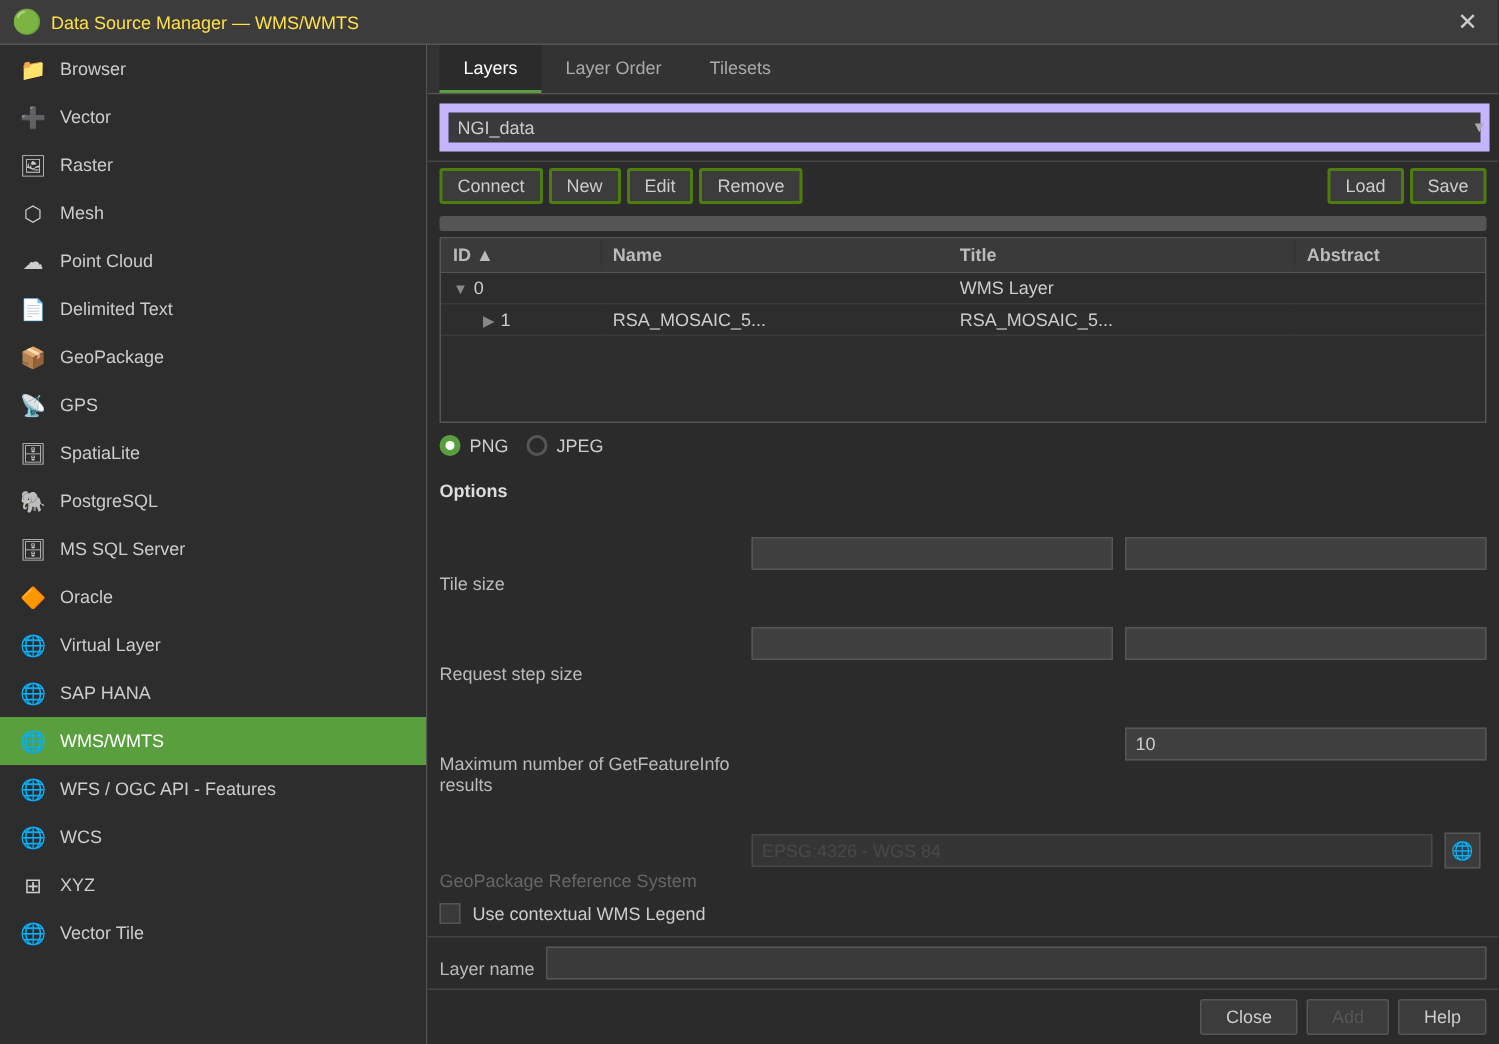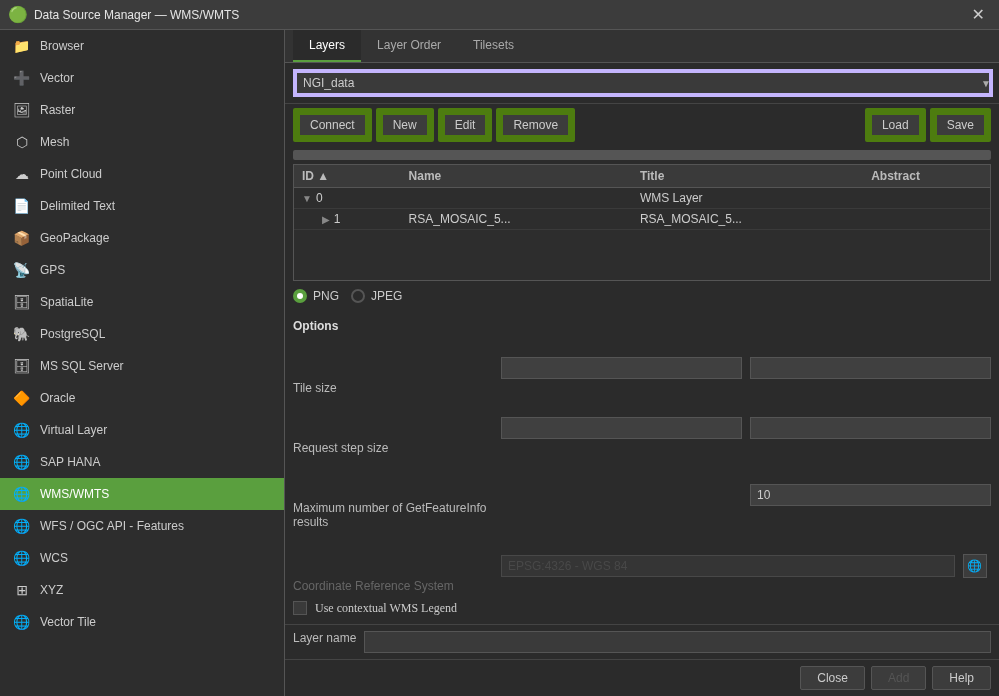--- a/index.html
+++ b/index.html
@@ -23,21 +23,21 @@
       padding: 0 8px;
       border-bottom: 1px solid #555;
     }
     .title-bar-left {
       display: flex;
       align-items: center;
       gap: 6px;
     }
     .title-bar-title {
       font-size: 12px;
-      color: #e5e5e5;
+      color: #fde047;
     }
     .title-bar-close {
       cursor: pointer;
       color: #aaa;
       font-size: 16px;
       background: none;
       border: none;
       color: #ccc;
       padding: 2px 6px;
     }
@@ -110,21 +110,21 @@
       display: flex;
       align-items: center;
       padding: 6px 8px;
       gap: 6px;
       background: #2b2b2b;
       border-bottom: 1px solid #444;
     }
     .dropdown-select {
       flex: 1;
       background: #3a3a3a;
-      border: 4px solid #c4b5fd;
+      border: 6px solid #c4b5fd;
       color: #ccc;
       padding: 3px 6px;
       font-size: 12px;
       appearance: none;
       -webkit-appearance: none;
       cursor: pointer;
     }
     .dropdown-arrow {
       color: #aaa;
       margin-left: -18px;
@@ -137,21 +137,21 @@
       display: flex;
       align-items: center;
       padding: 4px 8px;
       gap: 4px;
       background: #2b2b2b;
     }
     .action-row-spacer { flex: 1; }
     .btn {
       padding: 3px 10px;
       background: #3c3c3c;
-      border: 7px solid #4d7c0f;
+      border: 2px solid #4d7c0f;
       color: #ccc;
       font-size: 12px;
       cursor: pointer;
       border-radius: 2px;
     }
 
     
     .progress-bar-area {
       height: 10px;
       background: #555;
@@ -278,35 +278,34 @@
       display: flex;
       align-items: center;
       justify-content: center;
       cursor: pointer;
       font-size: 12px;
     }
     .checkbox-row {
       display: flex;
       gap: 8px;
       padding: 6px 8px 8px 8px;
-      font-family: Liberation Serif, serif;
     }
     .checkbox-box {
       width: 14px;
       height: 14px;
       background: #3a3a3a;
       border: 1px solid #555;
       flex-shrink: 0;
       cursor: pointer;
     }
 
     
     .layer-name-row {
       display: flex;
-      align-items: flex-start;
+      align-items: flex-end;
       padding: 6px 8px;
       gap: 8px;
       border-top: 1px solid #444;
     }
     .layer-name-label {
       color: #bbb;
       font-size: 12px;
       white-space: nowrap;
     }
     .layer-name-input {
@@ -510,21 +509,21 @@
       <span class="options-label">Request step size</span>
       <input class="options-input" value="" style="">
       <input class="options-input" value="" style="">
 
       <span class="options-label">Maximum number of GetFeatureInfo results</span>
       <span></span>
       <input class="options-input" value="10" style="">
     </div>
 
     <div class="crs-row">
-      <span class="options-label" style="color:#666;">Coordinate Reference System</span>
+      <span class="options-label" style="color:#666;">GeoPackage Reference System</span>
       <select class="crs-select" disabled=""><option>EPSG:4326 - WGS 84</option></select>
       <div class="crs-btn">🌐</div>
     </div>
 
     <div class="checkbox-row">
       <div class="checkbox-box"></div>
       <span>Use contextual WMS Legend</span>
     </div>
 
     <div class="layer-name-row">

